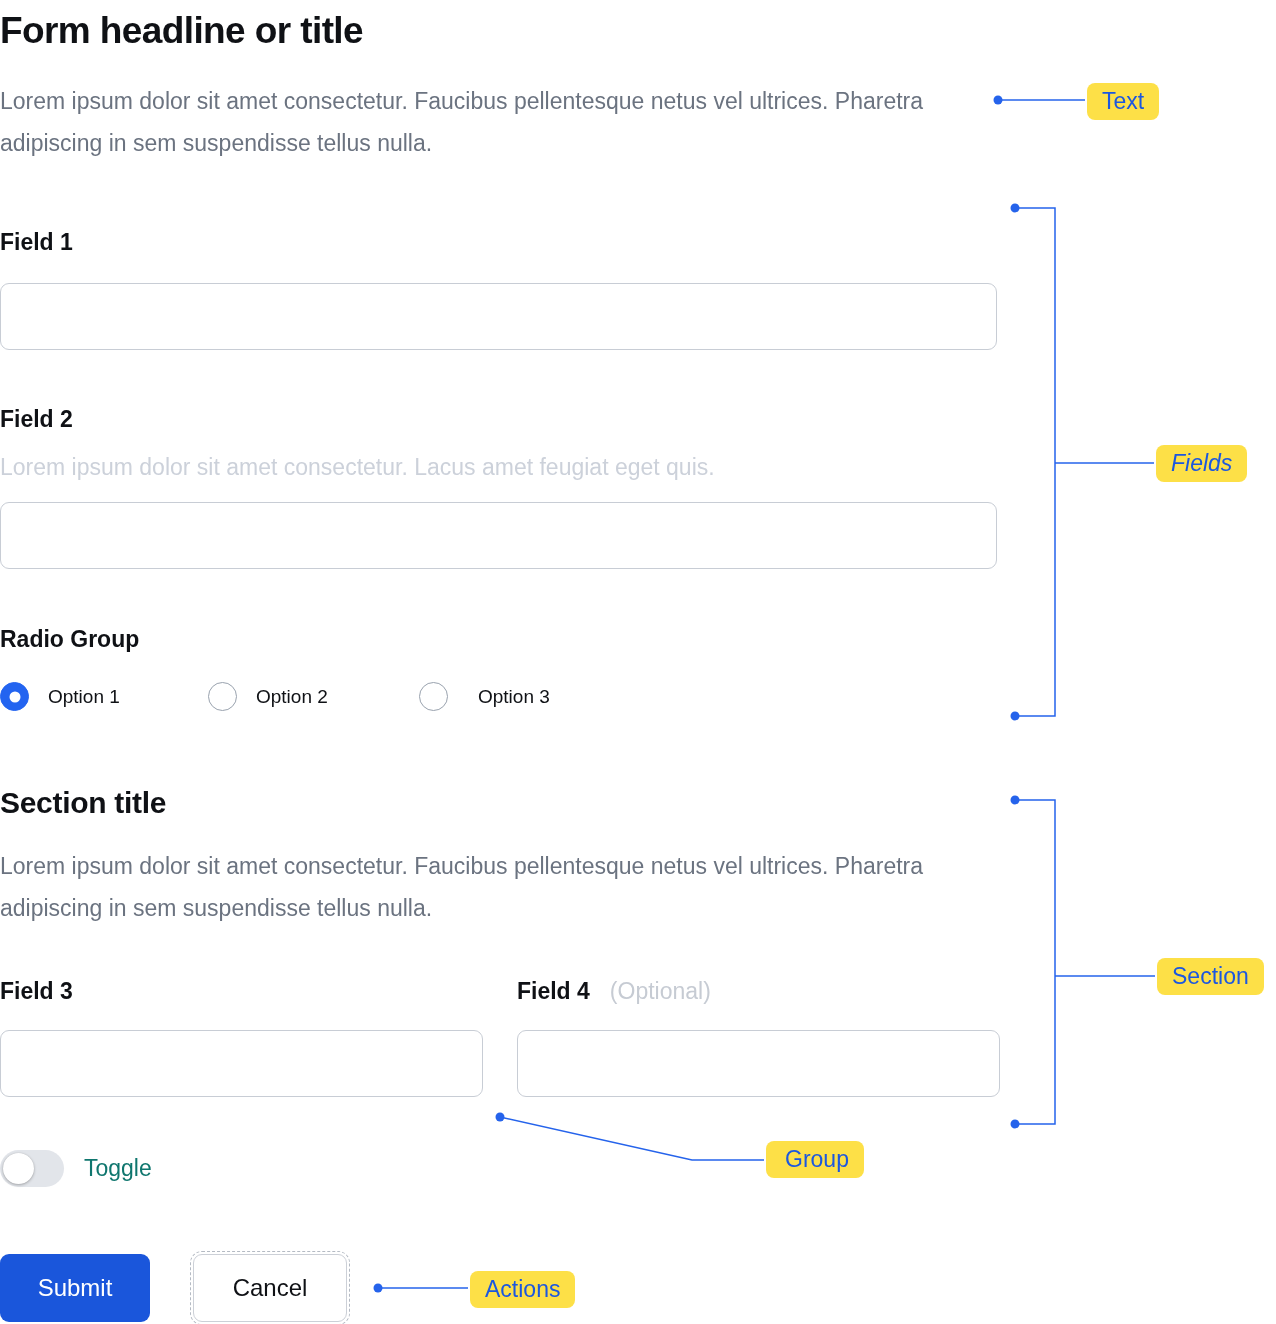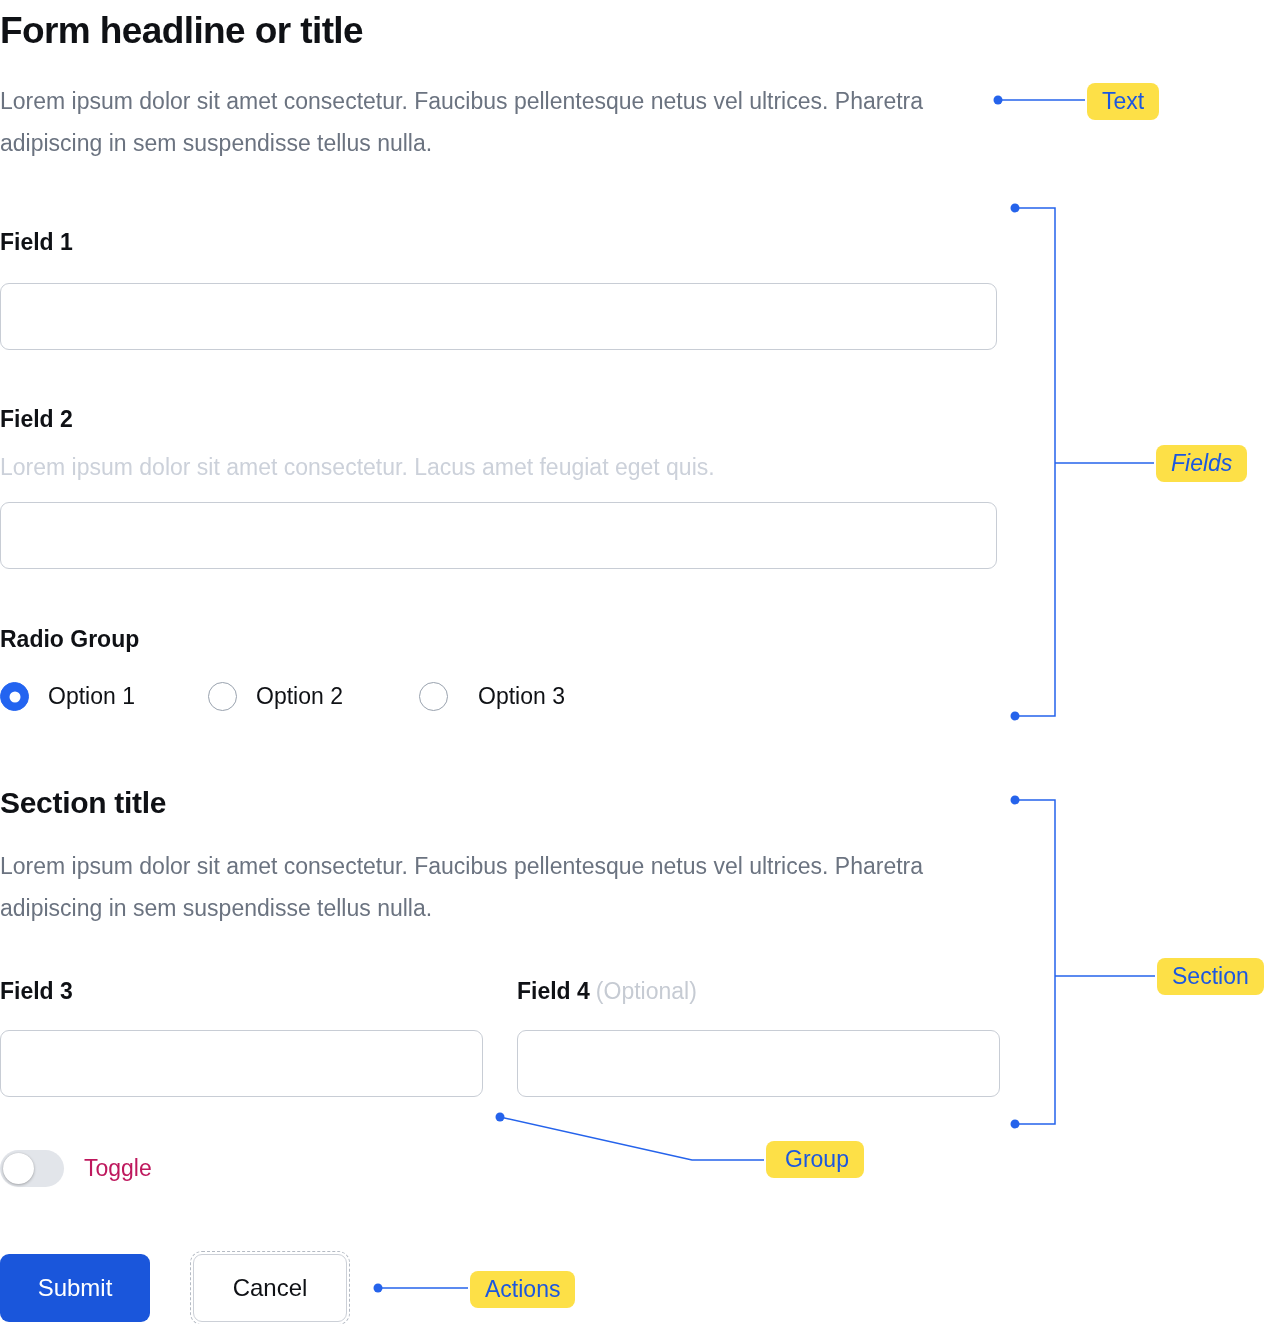--- a/index.html
+++ b/index.html
@@ -19,51 +19,51 @@
     font-size:30px; font-weight:700; letter-spacing:-0.3px; color:#0f1115;
   }
   .body-text {
     position:absolute; left:0; width:975px;
     font-size:23px; line-height:42px; color:#6b7380;
   }
   .intro { top:80px; }
   .section-text { top:845px; }
 
   .field-label { position:absolute; font-size:23px; font-weight:700; color:#0f1115; }
-  .optional { font-weight:400; color:#c6cbd3; margin-left:6px; }
+  .optional { font-weight:400; color:#c6cbd3; margin-left:20px; }
   .helper { position:absolute; left:0; top:454px; font-size:23px; color:#ccd1da; }
 
   .text-input {
     position:absolute; height:67px; background:#ffffff;
     border:1px solid #c8cdd5; border-radius:9px;
     font-family:"Liberation Sans", sans-serif; font-size:22px; color:#0f1115;
     padding:0 16px;
   }
 
   .radio-item { position:absolute; top:682px; display:flex; align-items:center; gap:19px; cursor:pointer; }
   .radio-circle {
     width:29px; height:29px; border-radius:50%;
     background:#ffffff; border:1.5px solid #99a2ae; position:relative; flex:0 0 auto;
   }
   .radio-circle.selected { background:#2364f0; border-color:#2364f0; }
   .radio-circle.selected::after {
     content:""; position:absolute; left:50%; top:50%; width:11px; height:11px;
     transform:translate(-50%,-50%); border-radius:50%; background:#ffffff;
   }
-  .radio-label { font-size:23px; color:#0f1115; }
+  .radio-label { font-size:19px; color:#0f1115; }
 
   .toggle {
     position:absolute; left:0; top:1150px; width:64px; height:37px;
     border-radius:19px; background:#e2e5ea; cursor:pointer;
   }
   .toggle-knob {
     position:absolute; left:3px; top:3px; width:31px; height:31px; border-radius:50%;
     background:#ffffff; box-shadow:0 1px 3px rgba(0,0,0,0.28), 0 0 1px rgba(0,0,0,0.15);
   }
-  .toggle-label { position:absolute; left:84px; top:1155px; font-size:23px; color:#be185d; }
+  .toggle-label { position:absolute; left:84px; top:1155px; font-size:23px; color:#0f766e; }
 
   .btn {
     position:absolute; top:1254px; height:68px; border-radius:9px;
     font-family:"Liberation Sans", sans-serif; font-size:24px;
     display:flex; align-items:center; justify-content:center; cursor:pointer;
   }
   .btn-submit { left:0; width:150px; background:#1a56db; color:#ffffff; border:none; }
   .btn-cancel {
     left:193px; width:154px; background:#ffffff; color:#0f1115;
     border:1px solid #ccd0d7; outline:1.5px dashed #b4bac3; outline-offset:2px;

